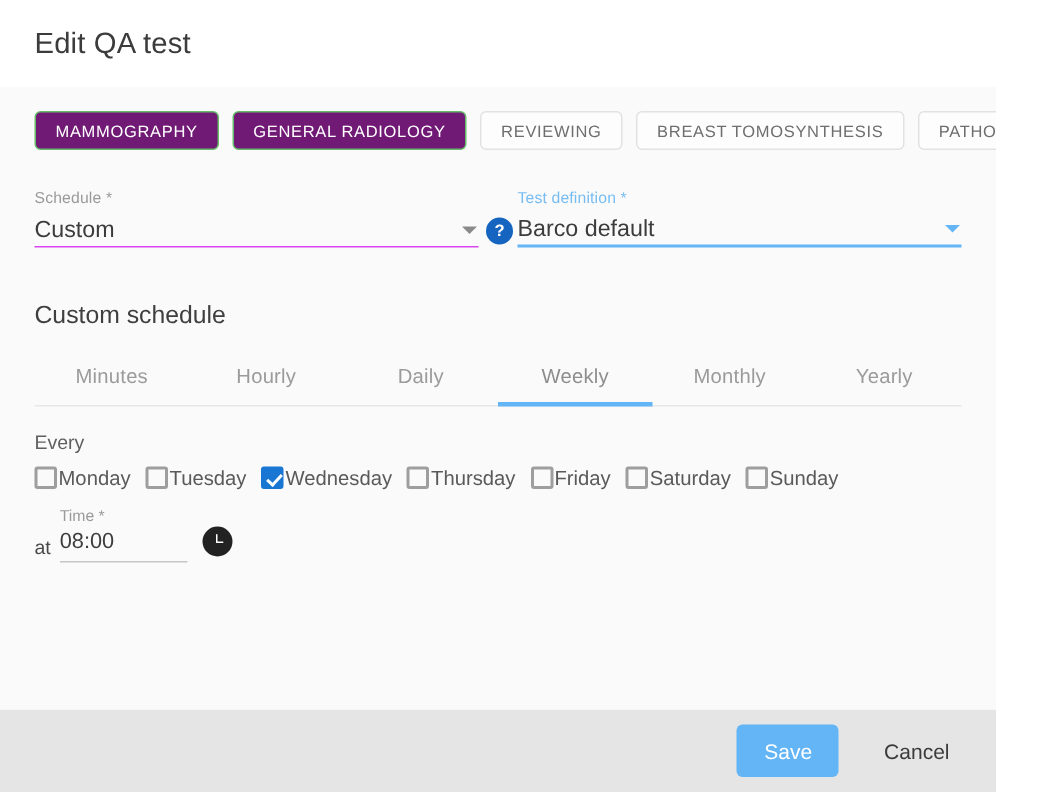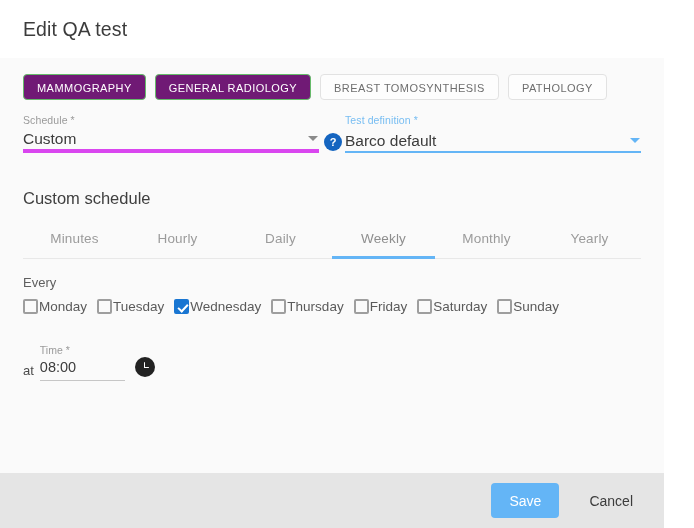--- a/index.html
+++ b/index.html
@@ -83,42 +83,42 @@
   }
   .chip.unselected {
     background: #fdfdfd;
     color: #6e6e6e;
     border: 1px solid #e2e2e2;
   }
 
   
   .field-row {
     display: flex;
-    margin-top: 14px;
+    margin-top: 26px;
     gap: 26px;
   }
   .field {
     position: relative;
     width: 313px;
     box-sizing: border-box;
   }
   .field-label {
     font-size: 10.5px;
     color: #9a9a9a;
     line-height: 13px;
     letter-spacing: 0.1px;
     display: block;
     height: 13px;
   }
   .field.focused .field-label { color: #77bdf2; }
   .field-control {
     position: relative;
     display: flex;
     align-items: flex-end;
-    border-bottom: 4px solid #d946ef;
+    border-bottom: 1px solid #d946ef;
     height: 26px;
     padding-right: 22px;
     box-sizing: border-box;
   }
   .field.focused .field-control {
     border-bottom: 2px solid #64b5f6;
   }
   .field-value {
     font-size: 15.5px;
     color: #3c3c3c;
@@ -252,21 +252,20 @@
   }
   .time-field {
     position: relative;
     width: 85px;
   }
   .time-label {
     font-size: 10.5px;
     color: #9a9a9a;
     line-height: 13px;
     display: block;
-    margin-top: 18px;
   }
   .time-control {
     border-bottom: 1px solid #c6c6c6;
     height: 23px;
   }
   .time-value {
     font-size: 14.5px;
     color: #3c3c3c;
     line-height: 20px;
   }
@@ -343,20 +342,21 @@
   <div class="dialog-header">
     <div class="dialog-title">Edit QA test</div>
   </div>
 
   <div class="dialog-body">
 
 
     <div class="chip-row">
       <div class="chip selected">MAMMOGRAPHY</div>
       <div class="chip selected">GENERAL RADIOLOGY</div>
+      <div class="chip unselected">REVIEWING</div>
       <div class="chip unselected">BREAST TOMOSYNTHESIS</div>
       <div class="chip unselected">PATHOLOGY</div>
     </div>
 
     <div class="field-row">
 
       <div class="field">
         <span class="field-label">Schedule *</span>
         <div class="field-control">
           <span class="field-value">Custom</span>

